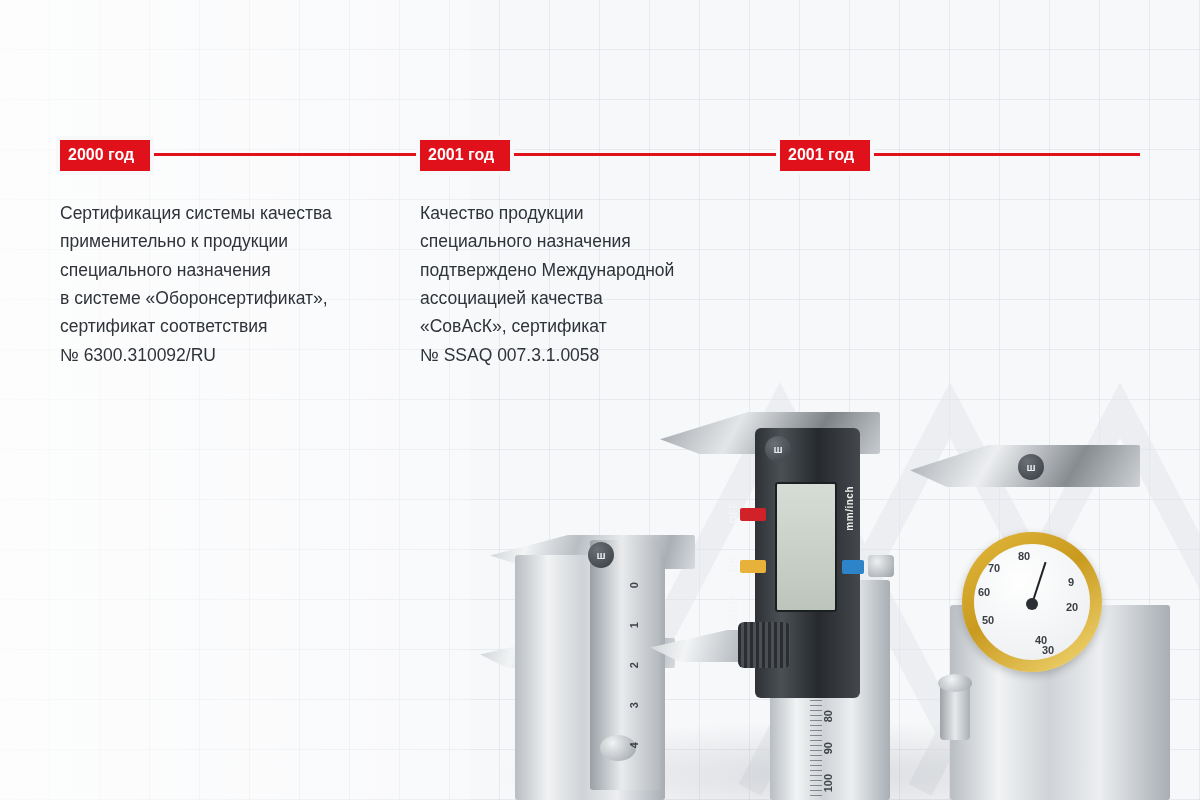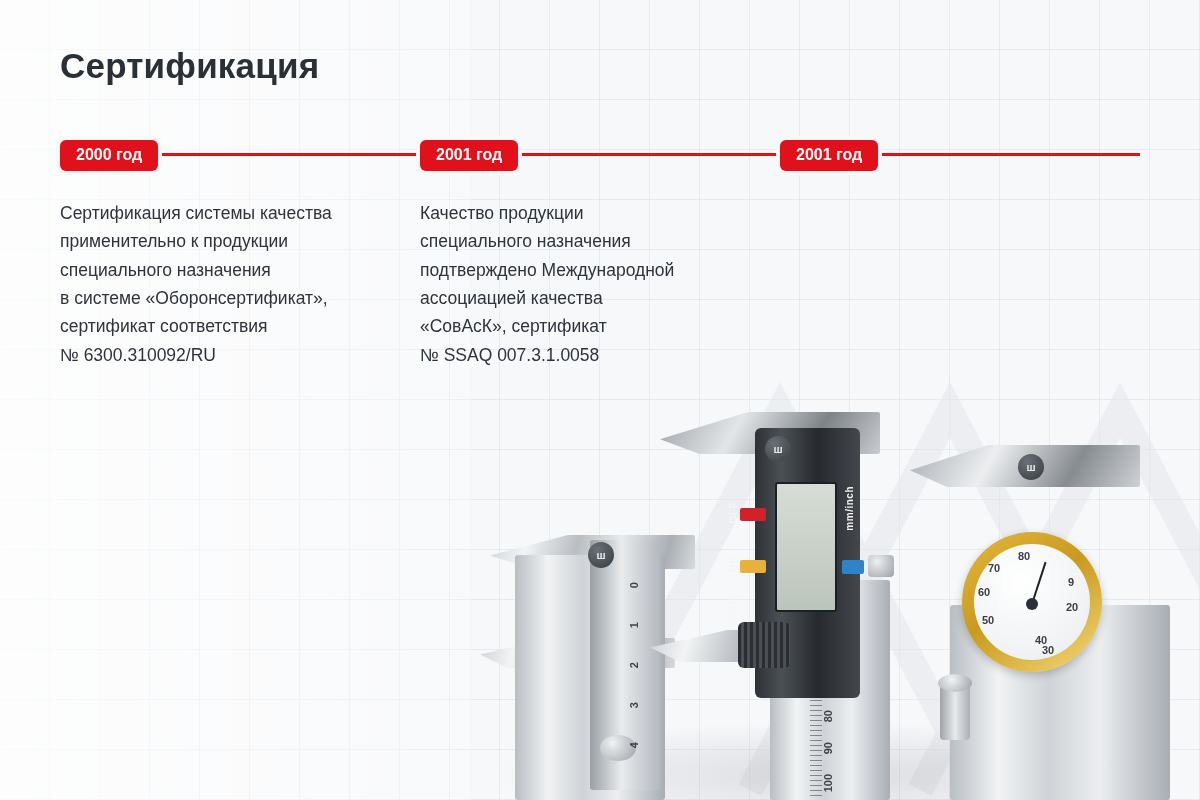--- a/index.html
+++ b/index.html
@@ -85,22 +85,22 @@
   }
 
   .col { width: 360px; }
 
   .badge {
     display: inline-block;
     background: #e1111b;
     color: #ffffff;
     font-size: 16px;
     font-weight: 700;
-    border-radius: 6px;
-    padding: 7px 16px 8px 16px;
+    border-radius: 0;
+    padding: 7px 16px 8px 8px;
     line-height: 1;
     box-shadow: 0 0 0 4px #f7f8fa;
   }
 
   .col-text {
     margin-top: 28px;
     font-size: 17.5px;
     line-height: 1.62;
     color: #2f333a;
     max-width: 355px;
@@ -349,21 +349,20 @@
       <div class="dial-num" style="left:596px;top:211px;">20</div>
       <div class="dial-num" style="left:598px;top:186px;">9</div>
       <div class="dial-hand"></div>
       <div class="dial-hub"></div>
       <div class="brand-badge" style="left:548px;top:64px;">ш</div>
     </div>
   </div>
 
   <div class="white-wash"></div>
 
-  <h1 class="title">Сертификация</h1>
 
   <div class="timeline"></div>
 
   <div class="columns">
 
     <div class="col">
       <span class="badge">2000 год</span>
       <p class="col-text">Сертификация системы качества
 применительно к продукции
 специального назначения

